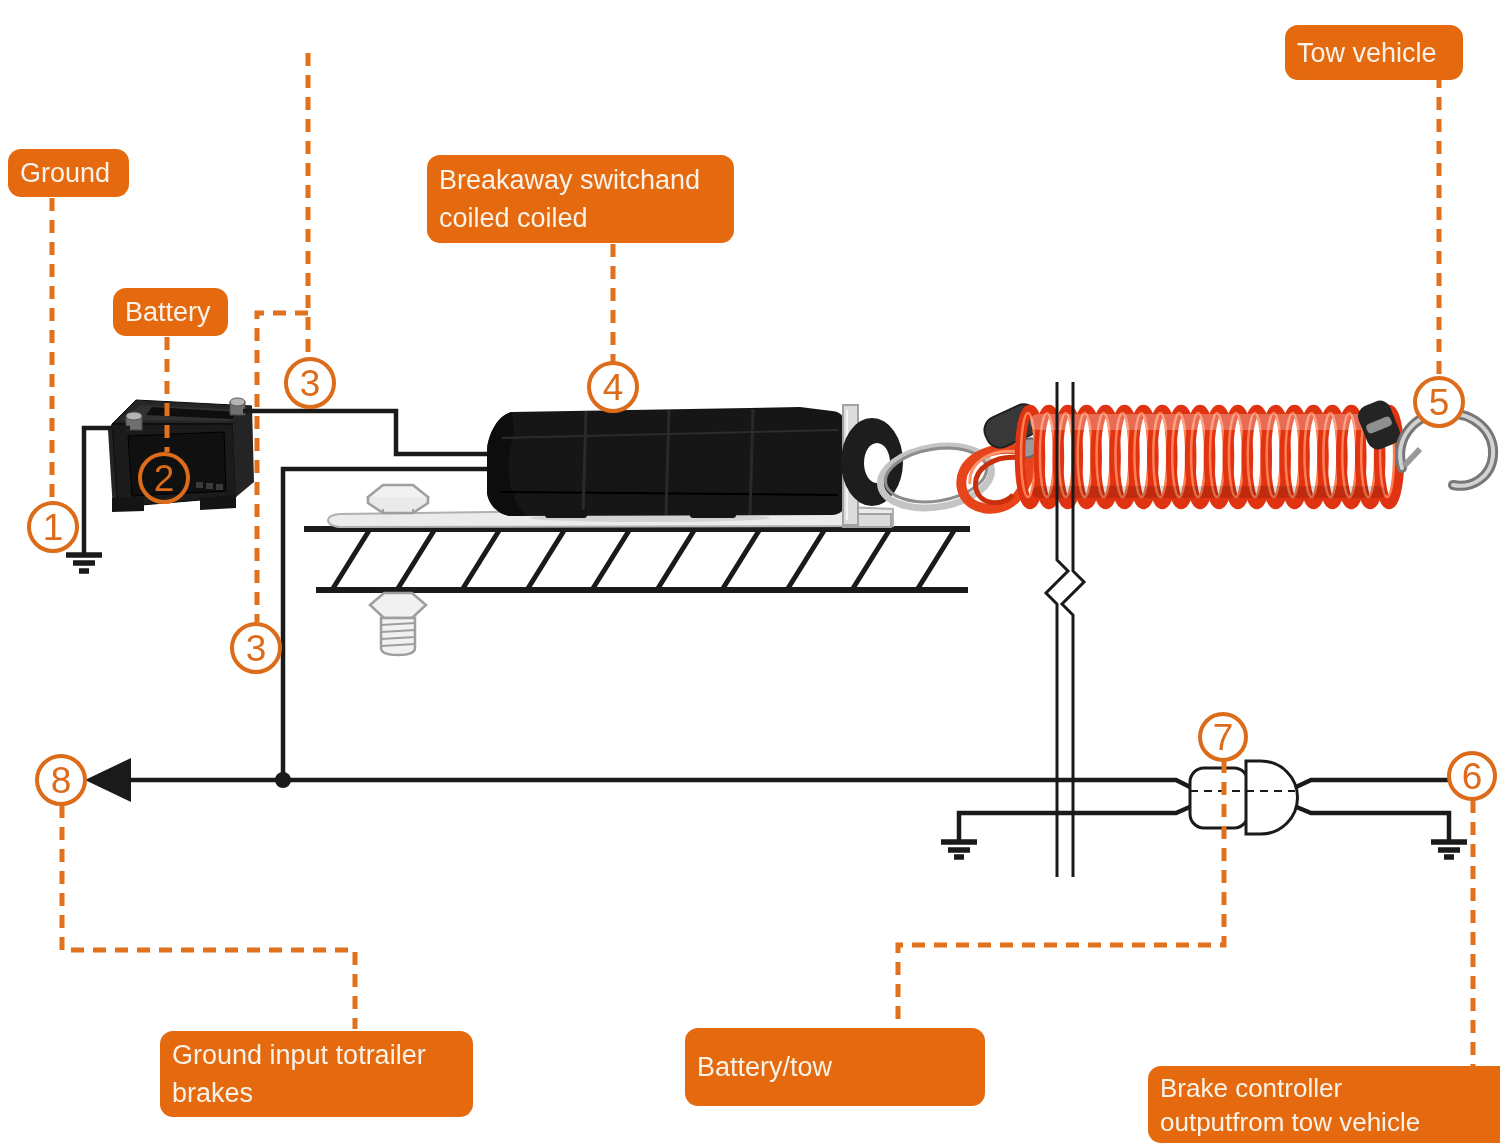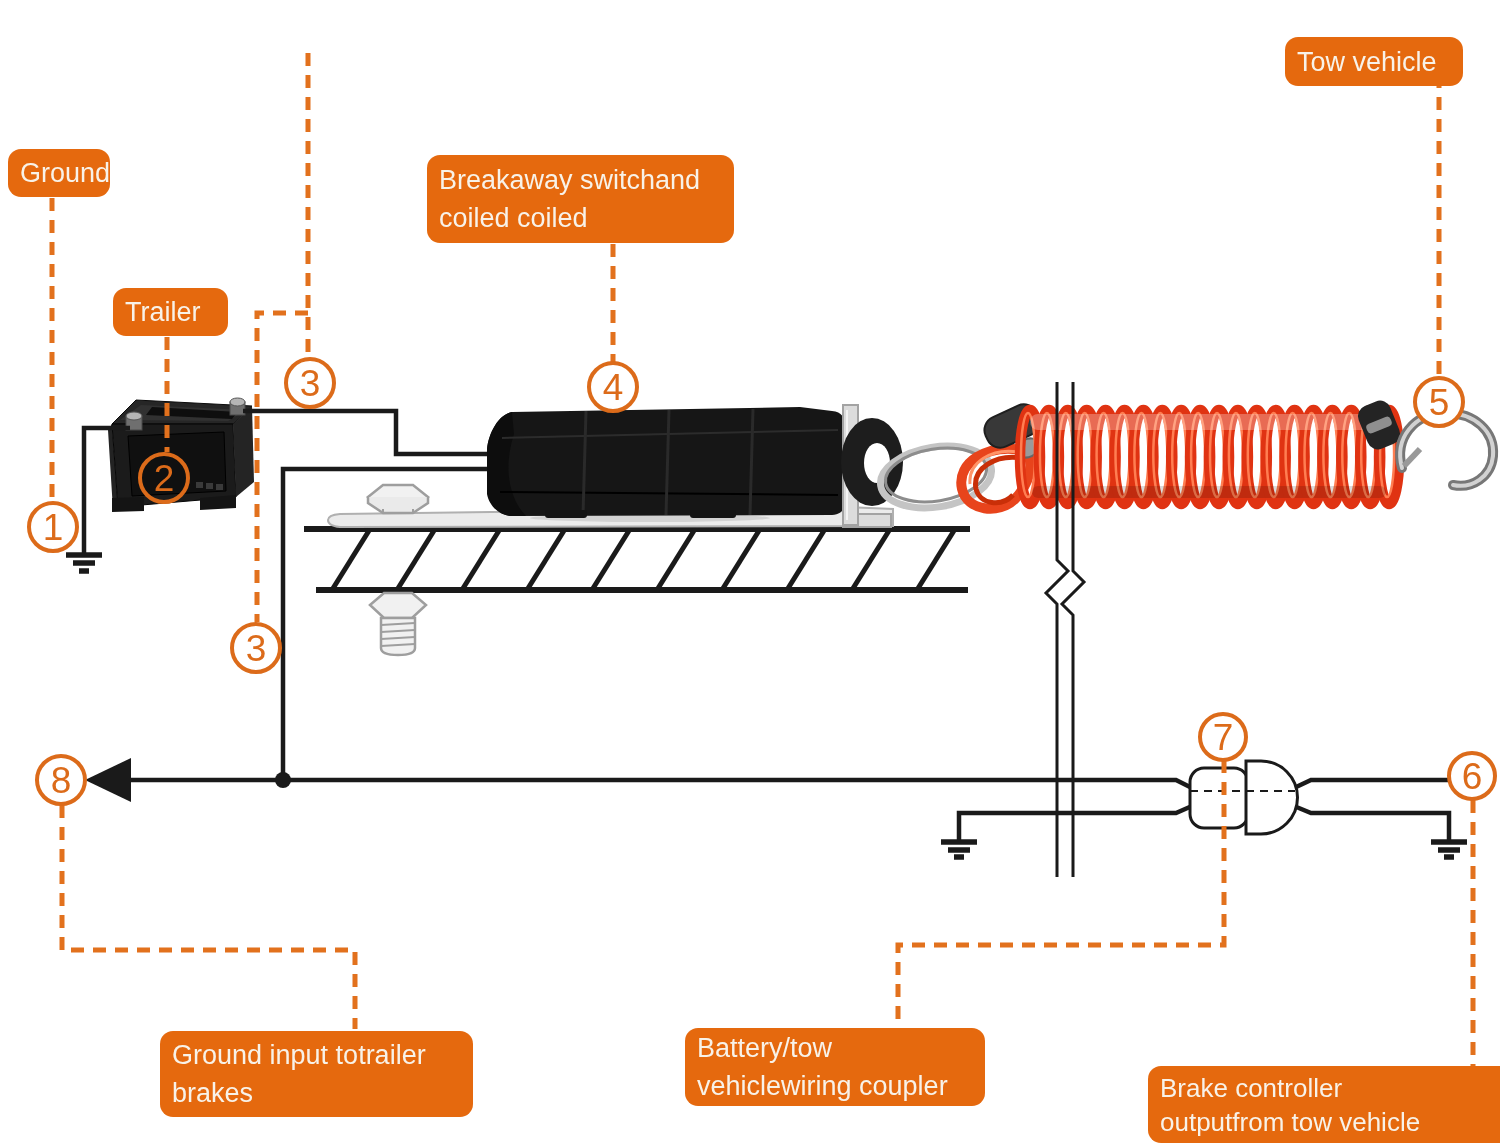--- a/index.html
+++ b/index.html
@@ -257,46 +257,45 @@
       <circle cx="1223" cy="737" r="23" fill="#ffffff" stroke="#DC6B1A" stroke-width="4"></circle>
       <text x="1223" y="750" class="marker-digit">7</text>
     </g>
     <g>
       <circle cx="61" cy="780" r="24" fill="#ffffff" stroke="#DC6B1A" stroke-width="4"></circle>
       <text x="61" y="793" class="marker-digit">8</text>
     </g>
   </g>
 </svg>
 
-  <div class="callout" style="left:8px;top:149px;width:102px;height:48px">
+  <div class="callout" style="left:8px;top:149px;width:121px;height:48px">
     <span class="ln">Ground</span>
   </div>
 
 
   <div class="callout" style="left:113px;top:288px;width:115px;height:48px">
-    <span class="ln">Trailer</span>
+    <span class="ln">Battery</span>
   </div>
 
   <div class="callout" style="left:427px;top:155px;width:307px;height:88px">
     <span class="ln">Breakaway switchand</span>
     <span class="ln">coiled coiled</span>
   </div>
 
-  <div class="callout" style="left:1285px;top:37px;width:178px;height:49px">
+  <div class="callout" style="left:1285px;top:25px;width:178px;height:55px">
     <span class="ln">Tow vehicle</span>
   </div>
 
   <div class="callout" style="left:160px;top:1031px;width:313px;height:86px">
     <span class="ln">Ground input totrailer</span>
     <span class="ln">brakes</span>
   </div>
 
   <div class="callout" style="left:685px;top:1028px;width:300px;height:78px">
     <span class="ln">Battery/tow</span>
-    <span class="ln">vehiclewiring coupler</span>
   </div>
 
   <div class="callout" style="left:1148px;top:1066px;width:376px;height:77px;font-size:26px;line-height:34px">
     <span class="ln">Brake controller</span>
     <span class="ln">outputfrom tow vehicle</span>
   </div>
 
 </div>
 
 </body></html>

